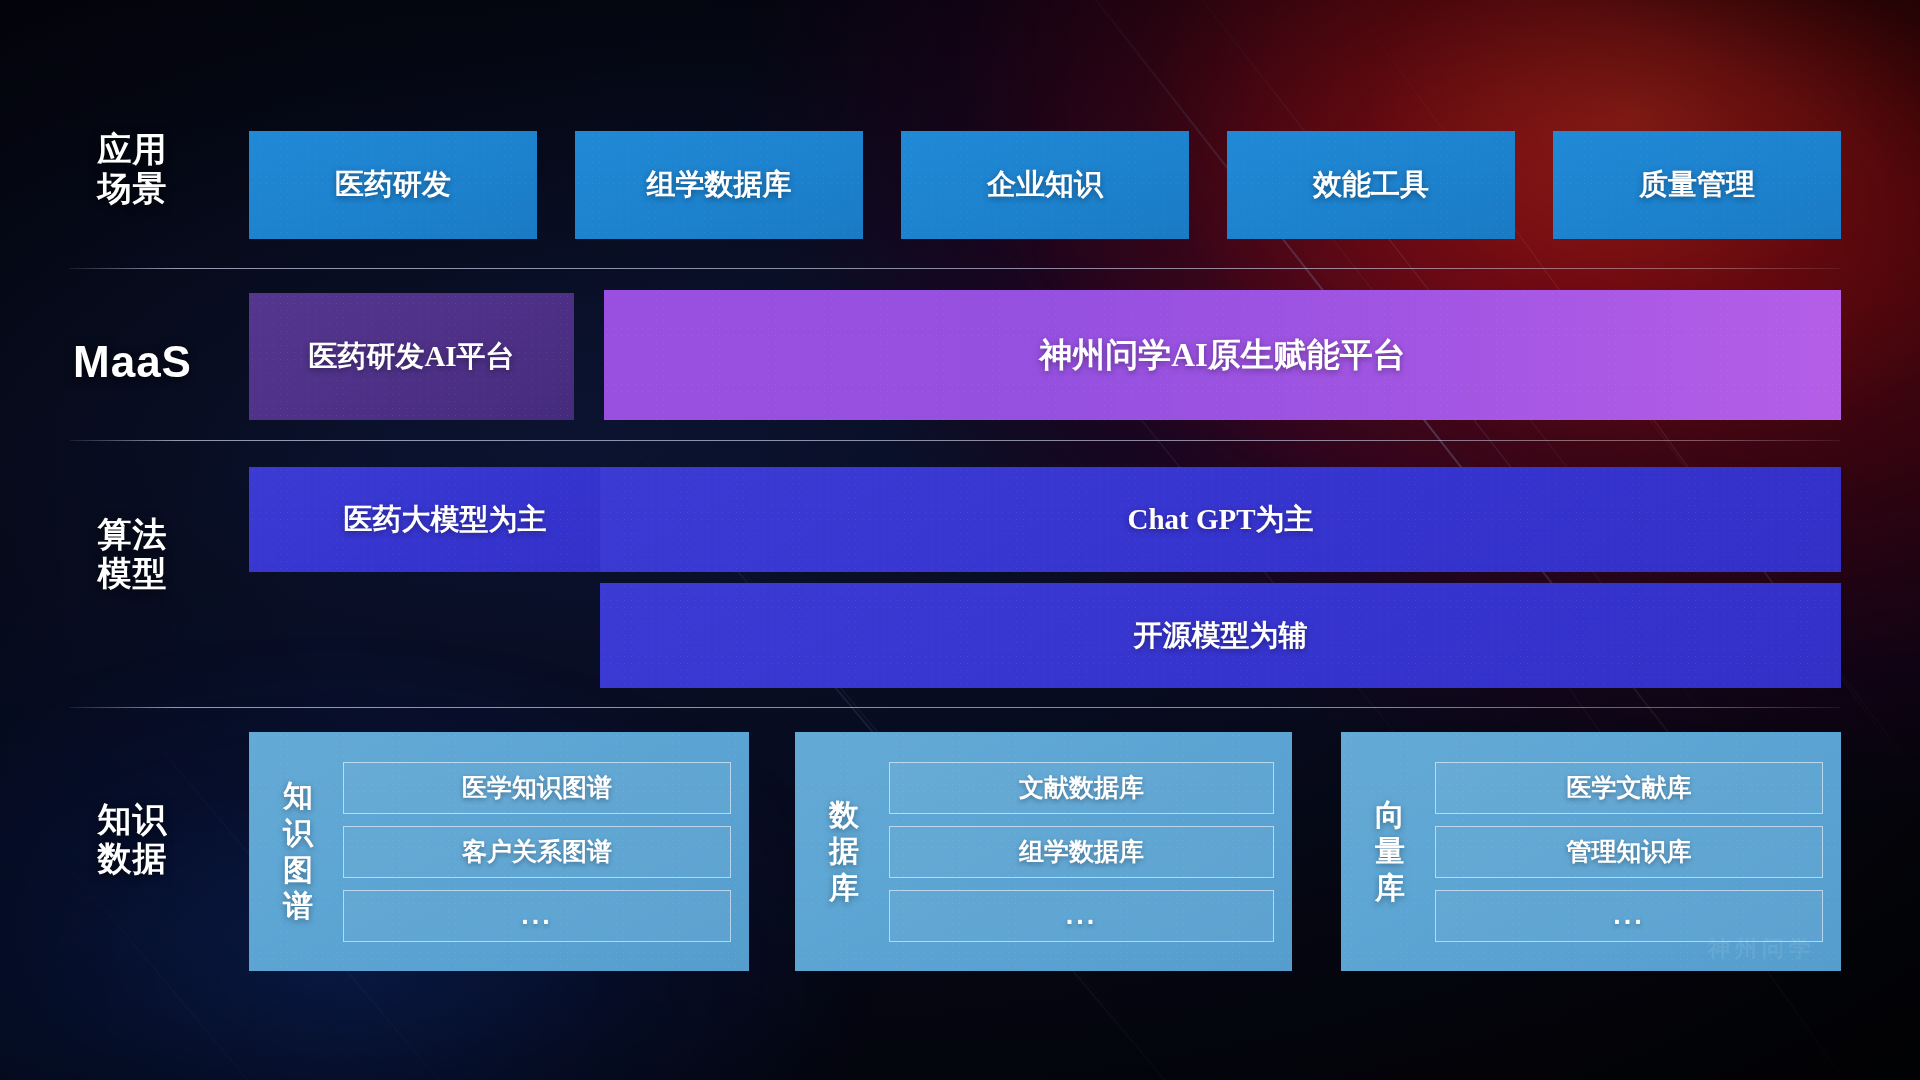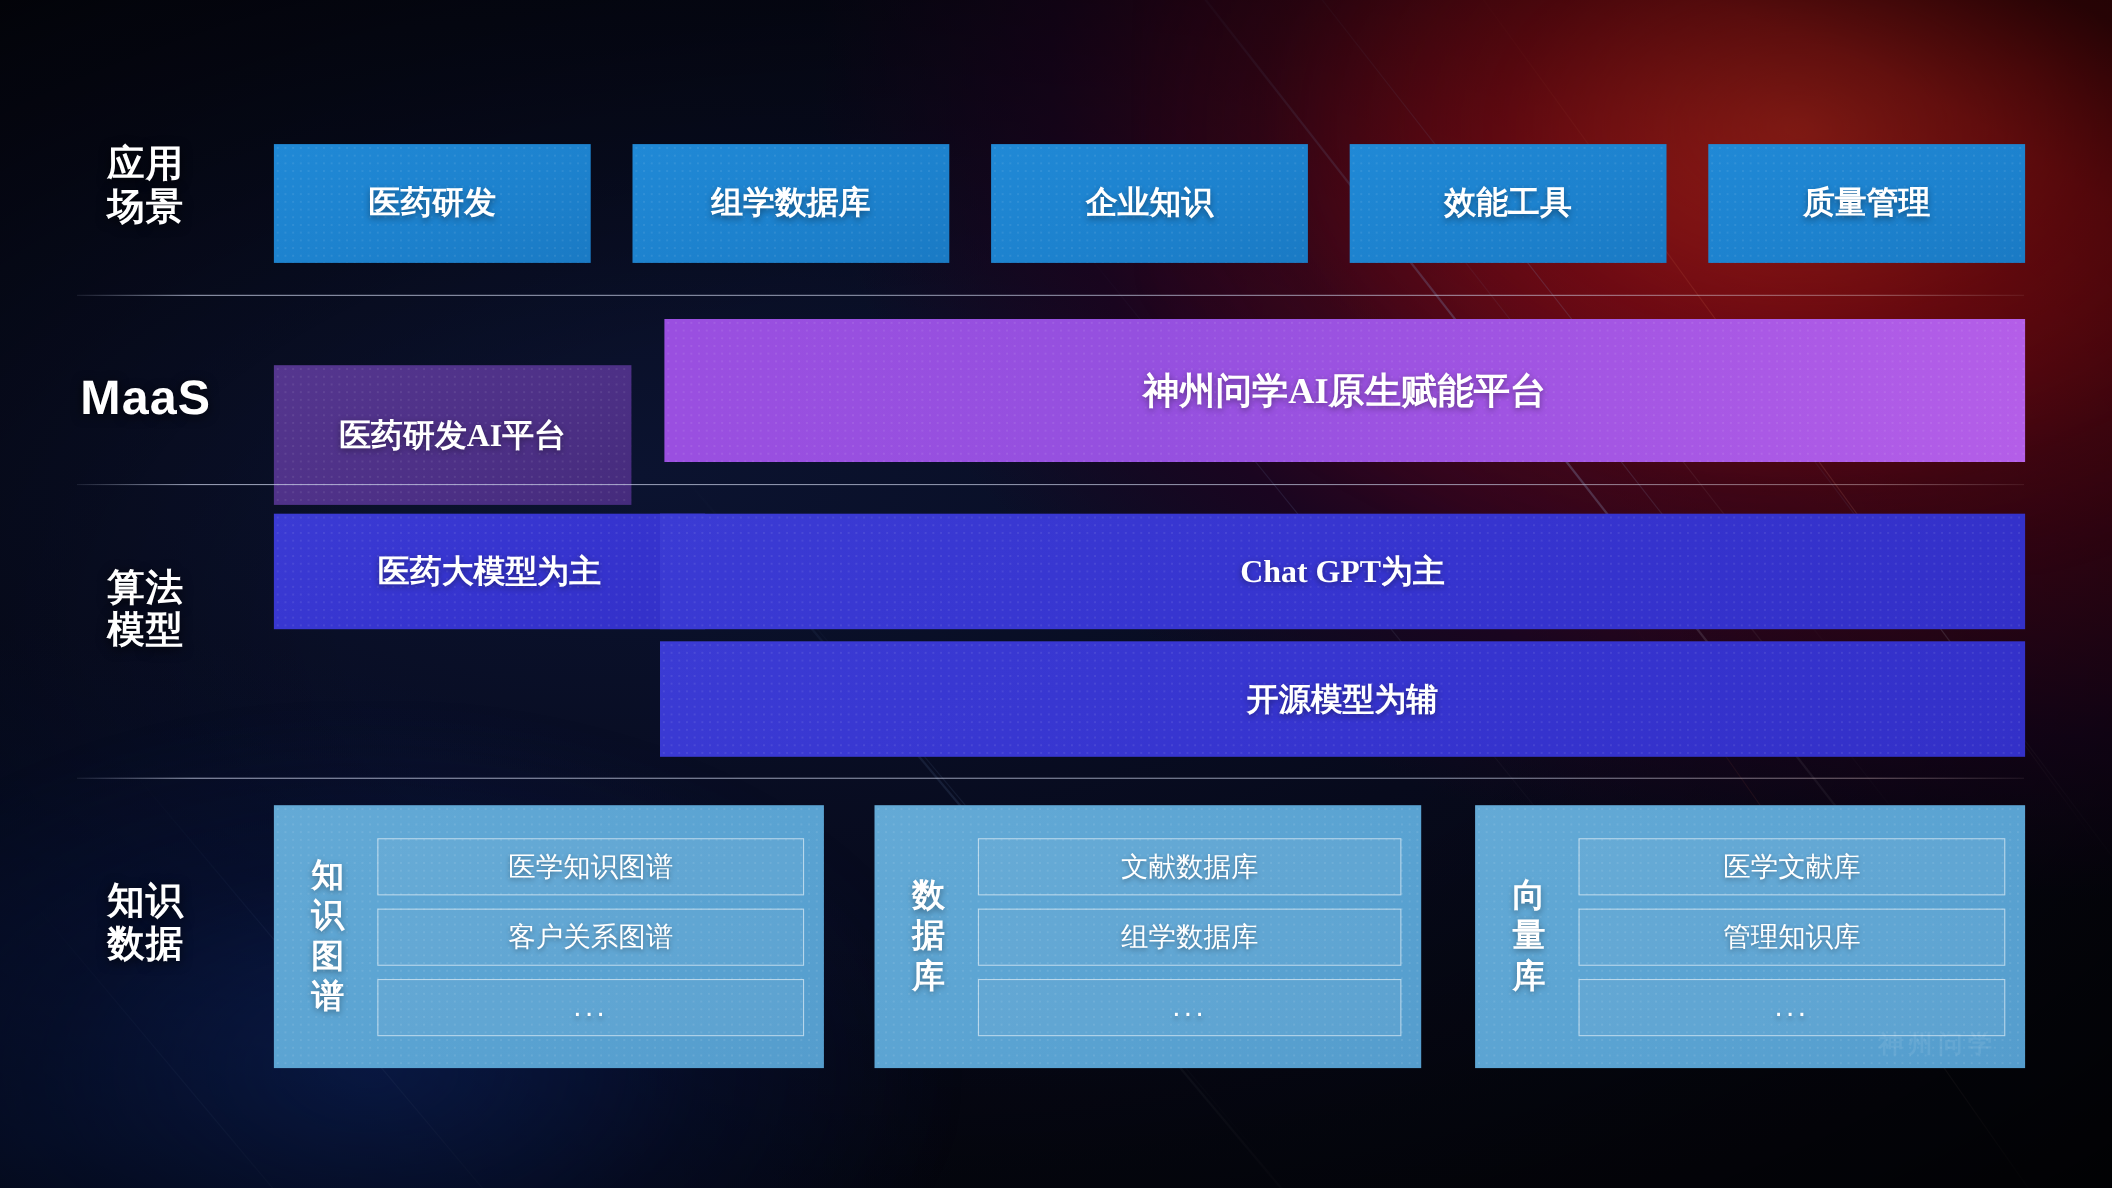--- a/index.html
+++ b/index.html
@@ -66,21 +66,21 @@
     overflow:hidden;
     font-family:Liberation Serif, serif;
   }
   .box::after {
     content:""; position:absolute; inset:0; pointer-events:none;
     background-image:radial-gradient(rgba(255,255,255,0.16) 0.7px, rgba(255,255,255,0) 0.8px);
     background-size:7px 7px; opacity:0.5;
   }
   .box span { position:relative; z-index:2; }
   .app-box { background:linear-gradient(160deg,#2089d6 0%,#1d82ce 55%,#1a7ac4 100%); font-size:29px; }
-  .maas-dark { background:linear-gradient(150deg,#55368f 0%,#4d3086 60%,#452b7c 100%); font-size:29px;margin-top:39px; }
+  .maas-dark { background:linear-gradient(150deg,#55368f 0%,#4d3086 60%,#452b7c 100%); font-size:29px; }
   .maas-wide { background:linear-gradient(90deg,#9a4fe0 0%,#9550df 35%,#a054e2 62%,#b45ee8 100%); font-size:33px; }
   .algo-box { background:linear-gradient(150deg,#3b3bd4 0%,#3634cf 55%,#3330c8 100%); font-size:29px; }
   .kn-panel {
     position:absolute;
     background:linear-gradient(150deg,#64aad6 0%,#5aa3d2 55%,#559dcd 100%);
     display:flex; align-items:stretch; overflow:hidden;
   }
   .kn-panel::after {
     content:""; position:absolute; inset:0; pointer-events:none;
     background-image:radial-gradient(rgba(255,255,255,0.20) 0.7px, rgba(255,255,255,0) 0.8px);
@@ -94,21 +94,21 @@
     text-shadow:0 2px 6px rgba(0,0,0,0.35);
   }
   .kn-items {
     position:relative; z-index:2;
     flex:1 1 auto; display:flex; flex-direction:column;
     justify-content:center; gap:12px; padding:16px 18px 16px 12px;
   }
   .kn-item {
     height:52px; border:1px solid rgba(255,255,255,0.55);
     display:flex; align-items:center; justify-content:center;
-    color:#fff; font-weight:normal; font-size:25px;
+    color:#fff; font-weight:bold; font-size:25px;
     background:rgba(255,255,255,0.045);
     text-shadow:0 2px 5px rgba(0,0,0,0.32);
   }
   .kn-item.ellipsis { font-size:27px; letter-spacing:3px; }
   .wm {
     position:absolute; right:104px; bottom:116px; z-index:6;
     color:rgba(255,255,255,0.085); font-size:22px; letter-spacing:5px; font-weight:bold;margin-top:31px;
   }
 </style>
 </head>

